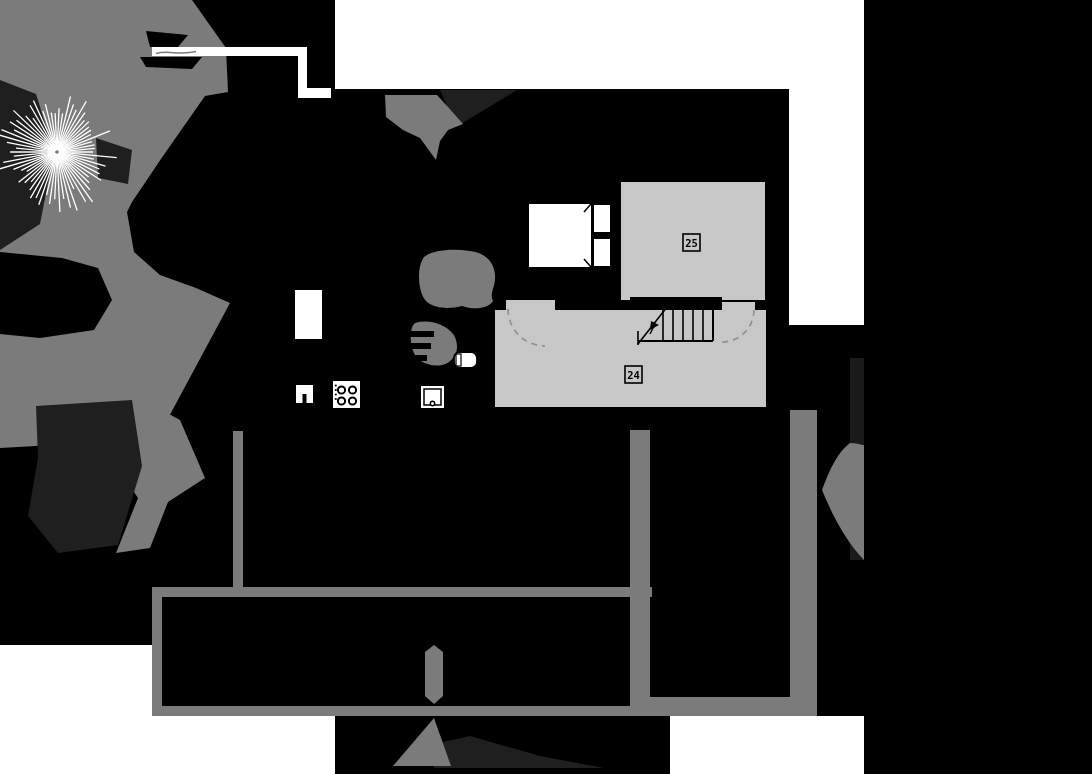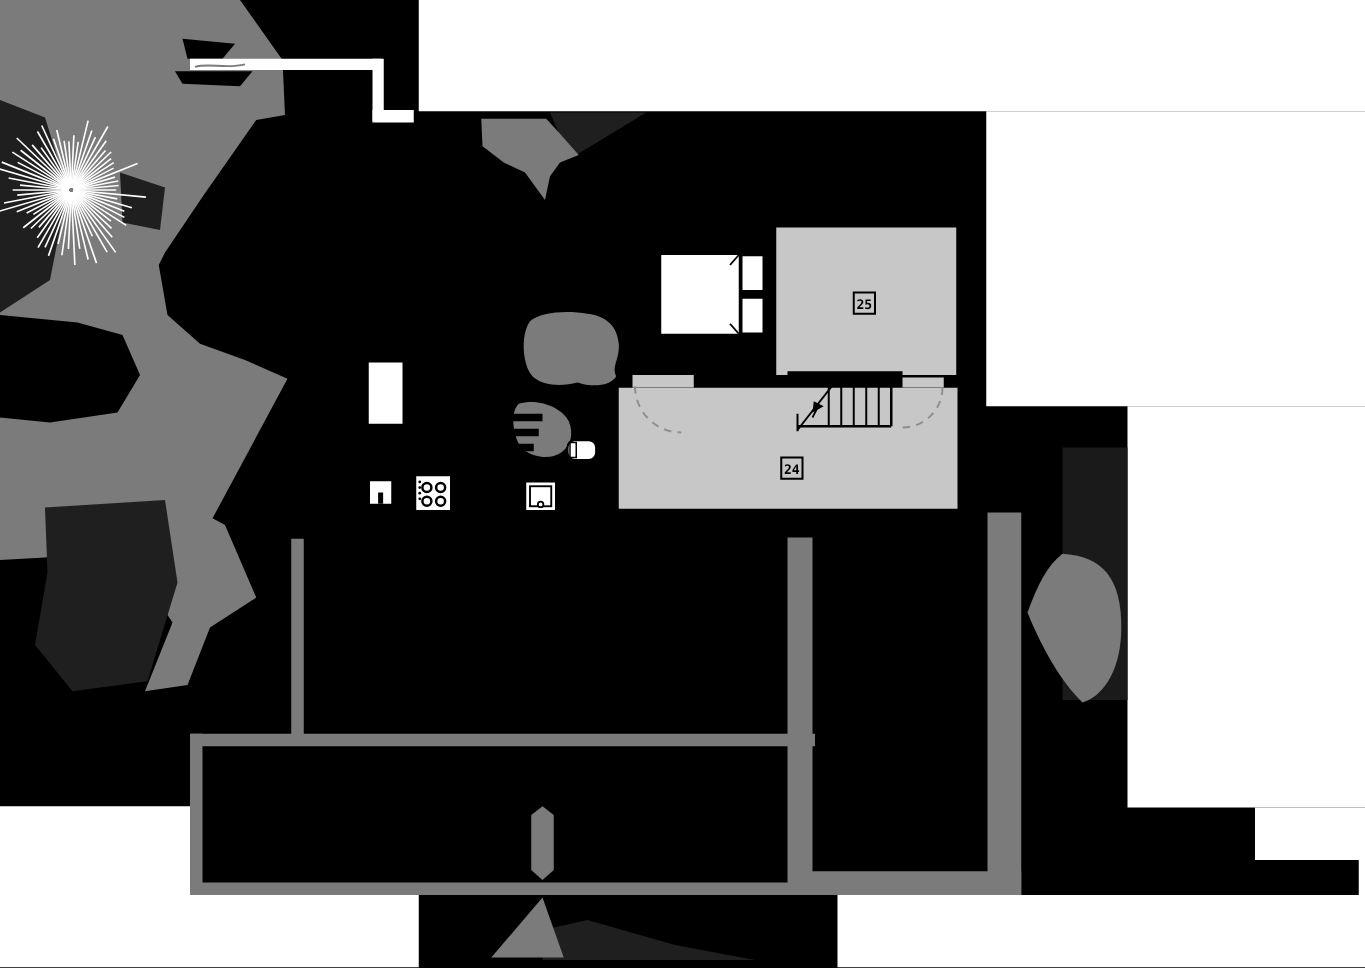--- a/index.html
+++ b/index.html
@@ -1,16 +1,16 @@
 <!DOCTYPE html>
 <html><head>
 <meta charset="utf-8">
 <style>
   html,body{margin:0;padding:0;background:#000;}
-  .stage{width:1092px;height:774px;position:relative;overflow:hidden;}
+  .stage{width:864px;height:774px;position:relative;overflow:hidden;}
   svg{display:block;}
   text{font-family:"DejaVu Sans Mono","Liberation Mono",monospace;font-weight:bold;}
 </style>
 </head>
 <body>
 
 <div class="stage">
 <svg width="1092" height="774" viewBox="0 0 1092 774">
 
   <rect x="0" y="0" width="1092" height="774" fill="#000000"></rect>

